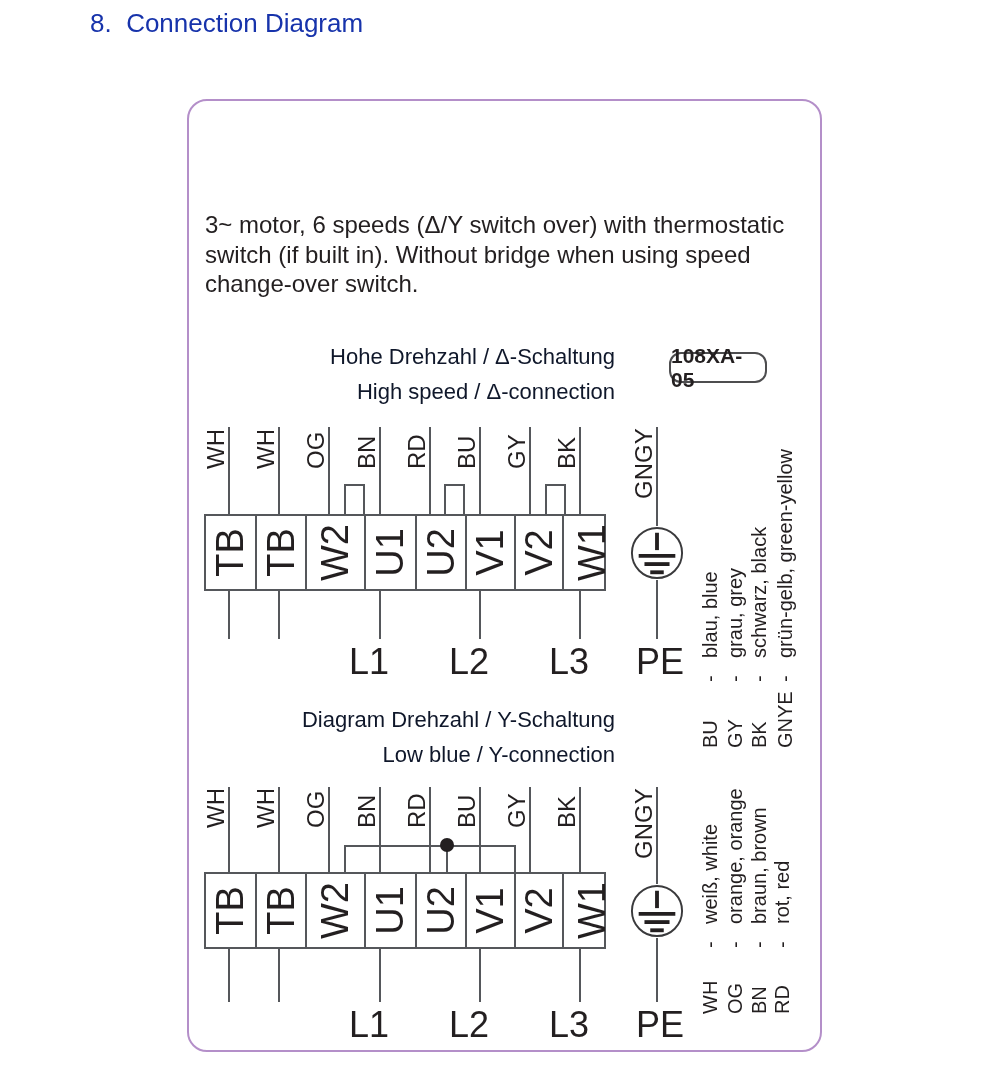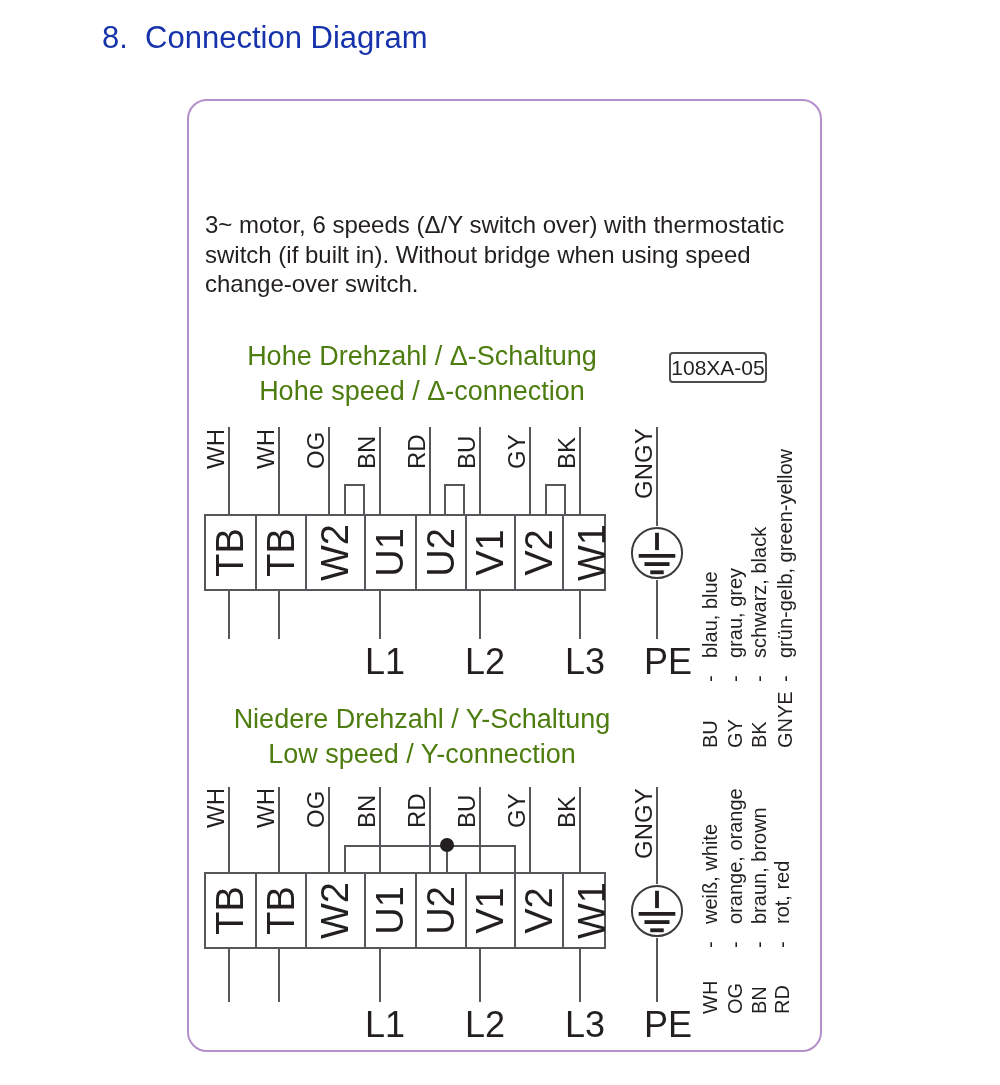--- a/index.html
+++ b/index.html
@@ -1,48 +1,48 @@
 <!DOCTYPE html>
 <html><head>
 <meta charset="utf-8">
 <style>
   html,body{margin:0;padding:0;background:#ffffff;}
   body{width:1000px;height:1085px;position:relative;font-family:"Liberation Sans",sans-serif;color:#231f20;}
-  .page-title{position:absolute;left:90px;top:8px;font-size:31px;font-weight:400;margin:12px;white-space:pre;}
+  .page-title{position:absolute;left:90px;top:8px;font-size:26px;font-weight:400;margin:0;white-space:pre;}
   .panel{position:absolute;left:187px;top:99px;width:635px;height:953px;border:2px solid #b48fc9;border-radius:20px;box-sizing:border-box;}
   .desc{position:absolute;left:16px;width:614px;margin:0;font-size:24px;line-height:29.5px;color:#231f20;}
-  .dg-title{position:absolute;left:40px;width:386px;text-align:center;font-size:27px;line-height:35px;color:#4d7c0f;}
-  .model-badge{position:absolute;left:480px;top:251px;width:98px;height:31px;border:2px solid #4d4d4f;border-radius:4px;box-sizing:border-box;display:flex;align-items:center;justify-content:center;font-size:21px;color:#231f20;}
+  .dg-title{position:absolute;left:40px;width:386px;text-align:right;font-size:22px;line-height:35px;color:#0f172a;}
+  .model-badge{position:absolute;left:480px;top:251px;width:98px;height:31px;border:2px solid #4d4d4f;border-radius:12px;box-sizing:border-box;display:flex;align-items:center;justify-content:center;font-size:21px;color:#231f20;font-weight:bold;}
   .vline{position:absolute;width:2px;background:#55575b;}
   .hline{position:absolute;height:2px;background:#55575b;}
   .rlabel{position:absolute;transform-origin:0 0;transform:rotate(-90deg);white-space:nowrap;font-size:24px;color:#231f20;}
   .bridge{position:absolute;width:21px;height:30px;border:2px solid #55575b;border-bottom:none;box-sizing:border-box;background:#fff;}
   .tblock{position:absolute;left:15px;width:402px;height:77px;border:2px solid #55575b;box-sizing:border-box;display:grid;grid-template-columns:repeat(8,1fr);background:#fff;}
   .tcell{border-right:2px solid #55575b;display:flex;align-items:center;justify-content:center;overflow:visible;}
   .tcell:last-child{border-right:none;}
   .tcell span{transform:rotate(-90deg);white-space:nowrap;font-size:38px;color:#231f20;}
-  .plabel{position:absolute;width:56px;text-align:right;font-size:36px;color:#231f20;}
+  .plabel{position:absolute;width:56px;text-align:left;font-size:36px;color:#231f20;}
   .legend-line{position:absolute;transform-origin:0 0;transform:rotate(-90deg);white-space:nowrap;font-size:20px;color:#231f20;}
   .lg-abbr{display:inline-block;width:66px;}
   .lg-sep{display:inline-block;width:24px;}
   .node{position:absolute;width:14px;height:14px;border-radius:50%;background:#231f20;}
   .pe-svg{position:absolute;width:54px;height:54px;}
 </style>
 </head>
 <body>
 
 <h1 class="page-title" style="color:#1733ab">8.  Connection Diagram</h1>
 
 <div class="panel">
 
   <p class="desc" style="top:109px">3~ motor, 6 speeds (Δ/Y switch over) with thermostatic switch (if built in). Without bridge when using speed change-over switch.</p>
 
   <div class="dg-title" style="top:238px">
     <div>Hohe Drehzahl / Δ-Schaltung</div>
-    <div>Hohe speed / Δ-connection</div>
+    <div>High speed / Δ-connection</div>
   </div>
 
   <div class="model-badge">108XA-05</div>
 
   <div class="vline" style="left:39px;top:326px;height:87px"></div>
   <div class="vline" style="left:89px;top:326px;height:87px"></div>
   <div class="vline" style="left:139px;top:326px;height:87px"></div>
   <div class="vline" style="left:190px;top:326px;height:87px"></div>
   <div class="vline" style="left:240px;top:326px;height:87px"></div>
   <div class="vline" style="left:290px;top:326px;height:87px"></div>
@@ -119,22 +119,22 @@
     <span class="lg-abbr">GY</span><span class="lg-sep">-</span><span>grau, grey</span>
   </div>
   <div class="legend-line" style="left:559px;top:647px">
     <span class="lg-abbr">BK</span><span class="lg-sep">-</span><span>schwarz, black</span>
   </div>
   <div class="legend-line" style="left:585px;top:647px">
     <span class="lg-abbr">GNYE</span><span class="lg-sep">-</span><span>grün-gelb, green-yellow</span>
   </div>
 
   <div class="dg-title" style="top:601px">
-    <div>Niedere Drehzahl / Y-Schaltung</div>
-    <div>Low speed / Y-connection</div>
+    <div>Diagram Drehzahl / Y-Schaltung</div>
+    <div>Low blue / Y-connection</div>
   </div>
 
   <div class="vline" style="left:39px;top:686px;height:85px"></div>
   <div class="vline" style="left:89px;top:686px;height:85px"></div>
   <div class="vline" style="left:139px;top:686px;height:85px"></div>
   <div class="vline" style="left:190px;top:686px;height:85px"></div>
   <div class="vline" style="left:240px;top:686px;height:85px"></div>
   <div class="vline" style="left:290px;top:686px;height:85px"></div>
   <div class="vline" style="left:340px;top:686px;height:85px"></div>
   <div class="vline" style="left:390px;top:686px;height:85px"></div>

